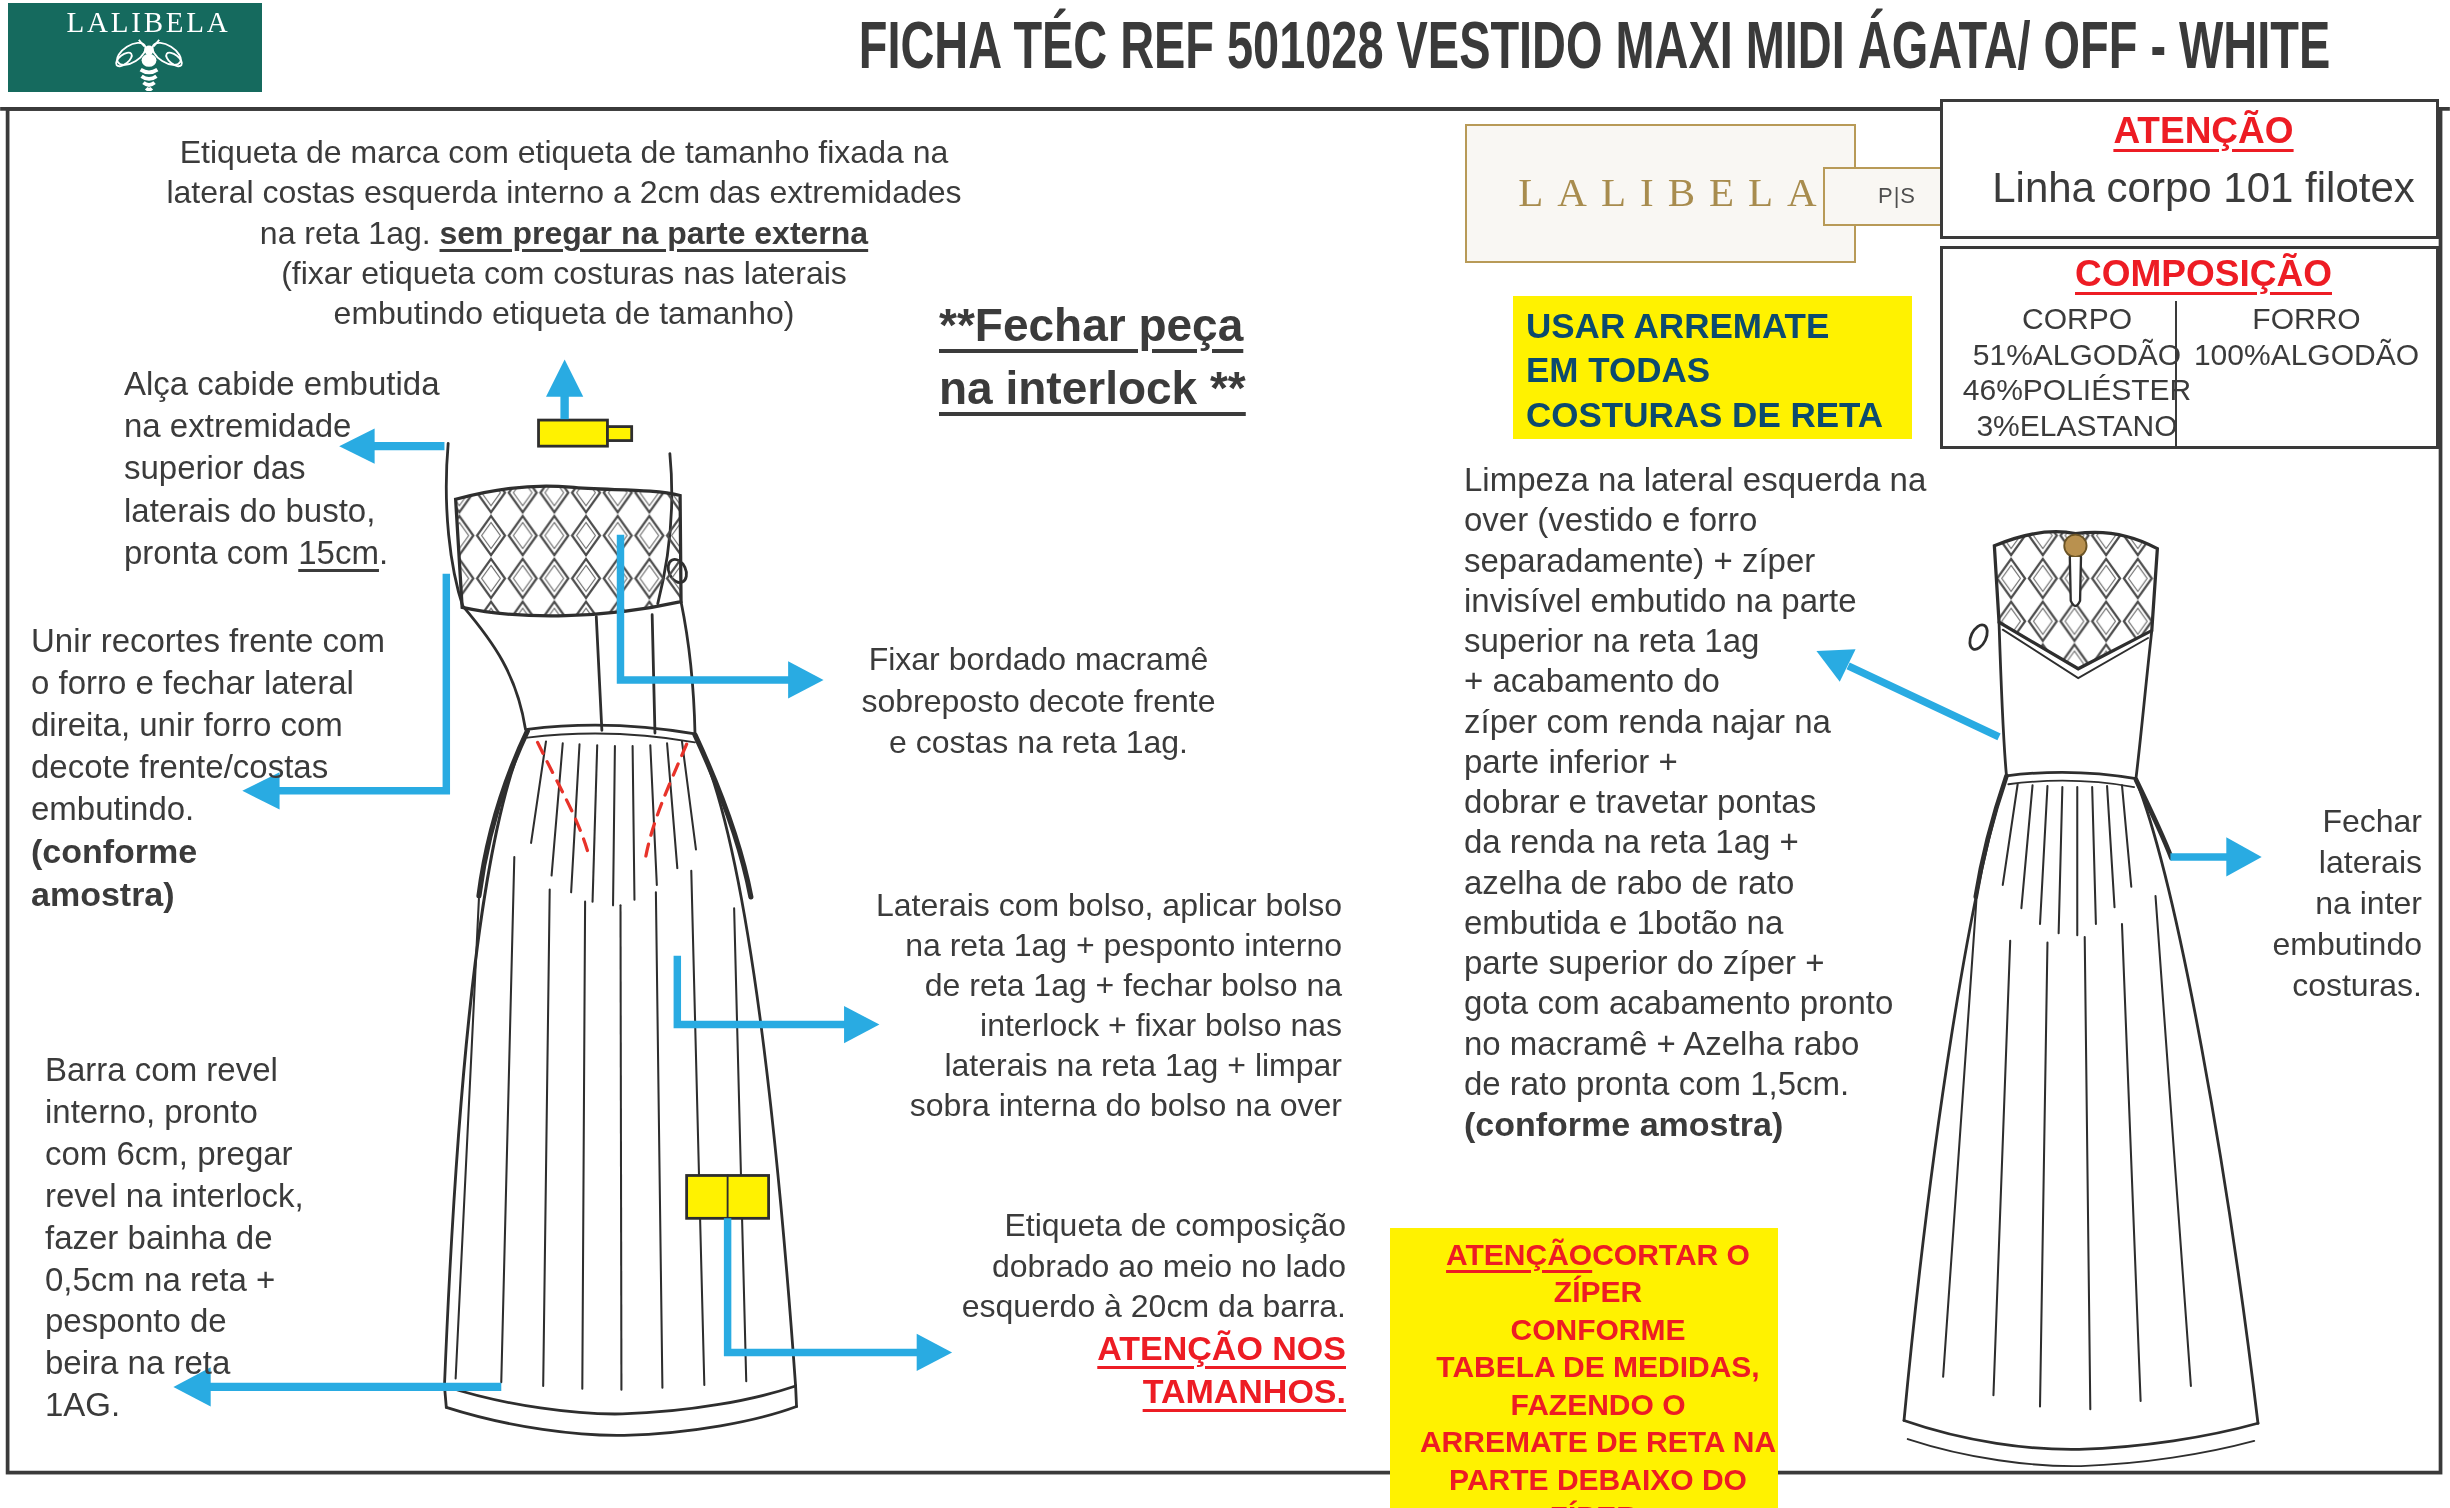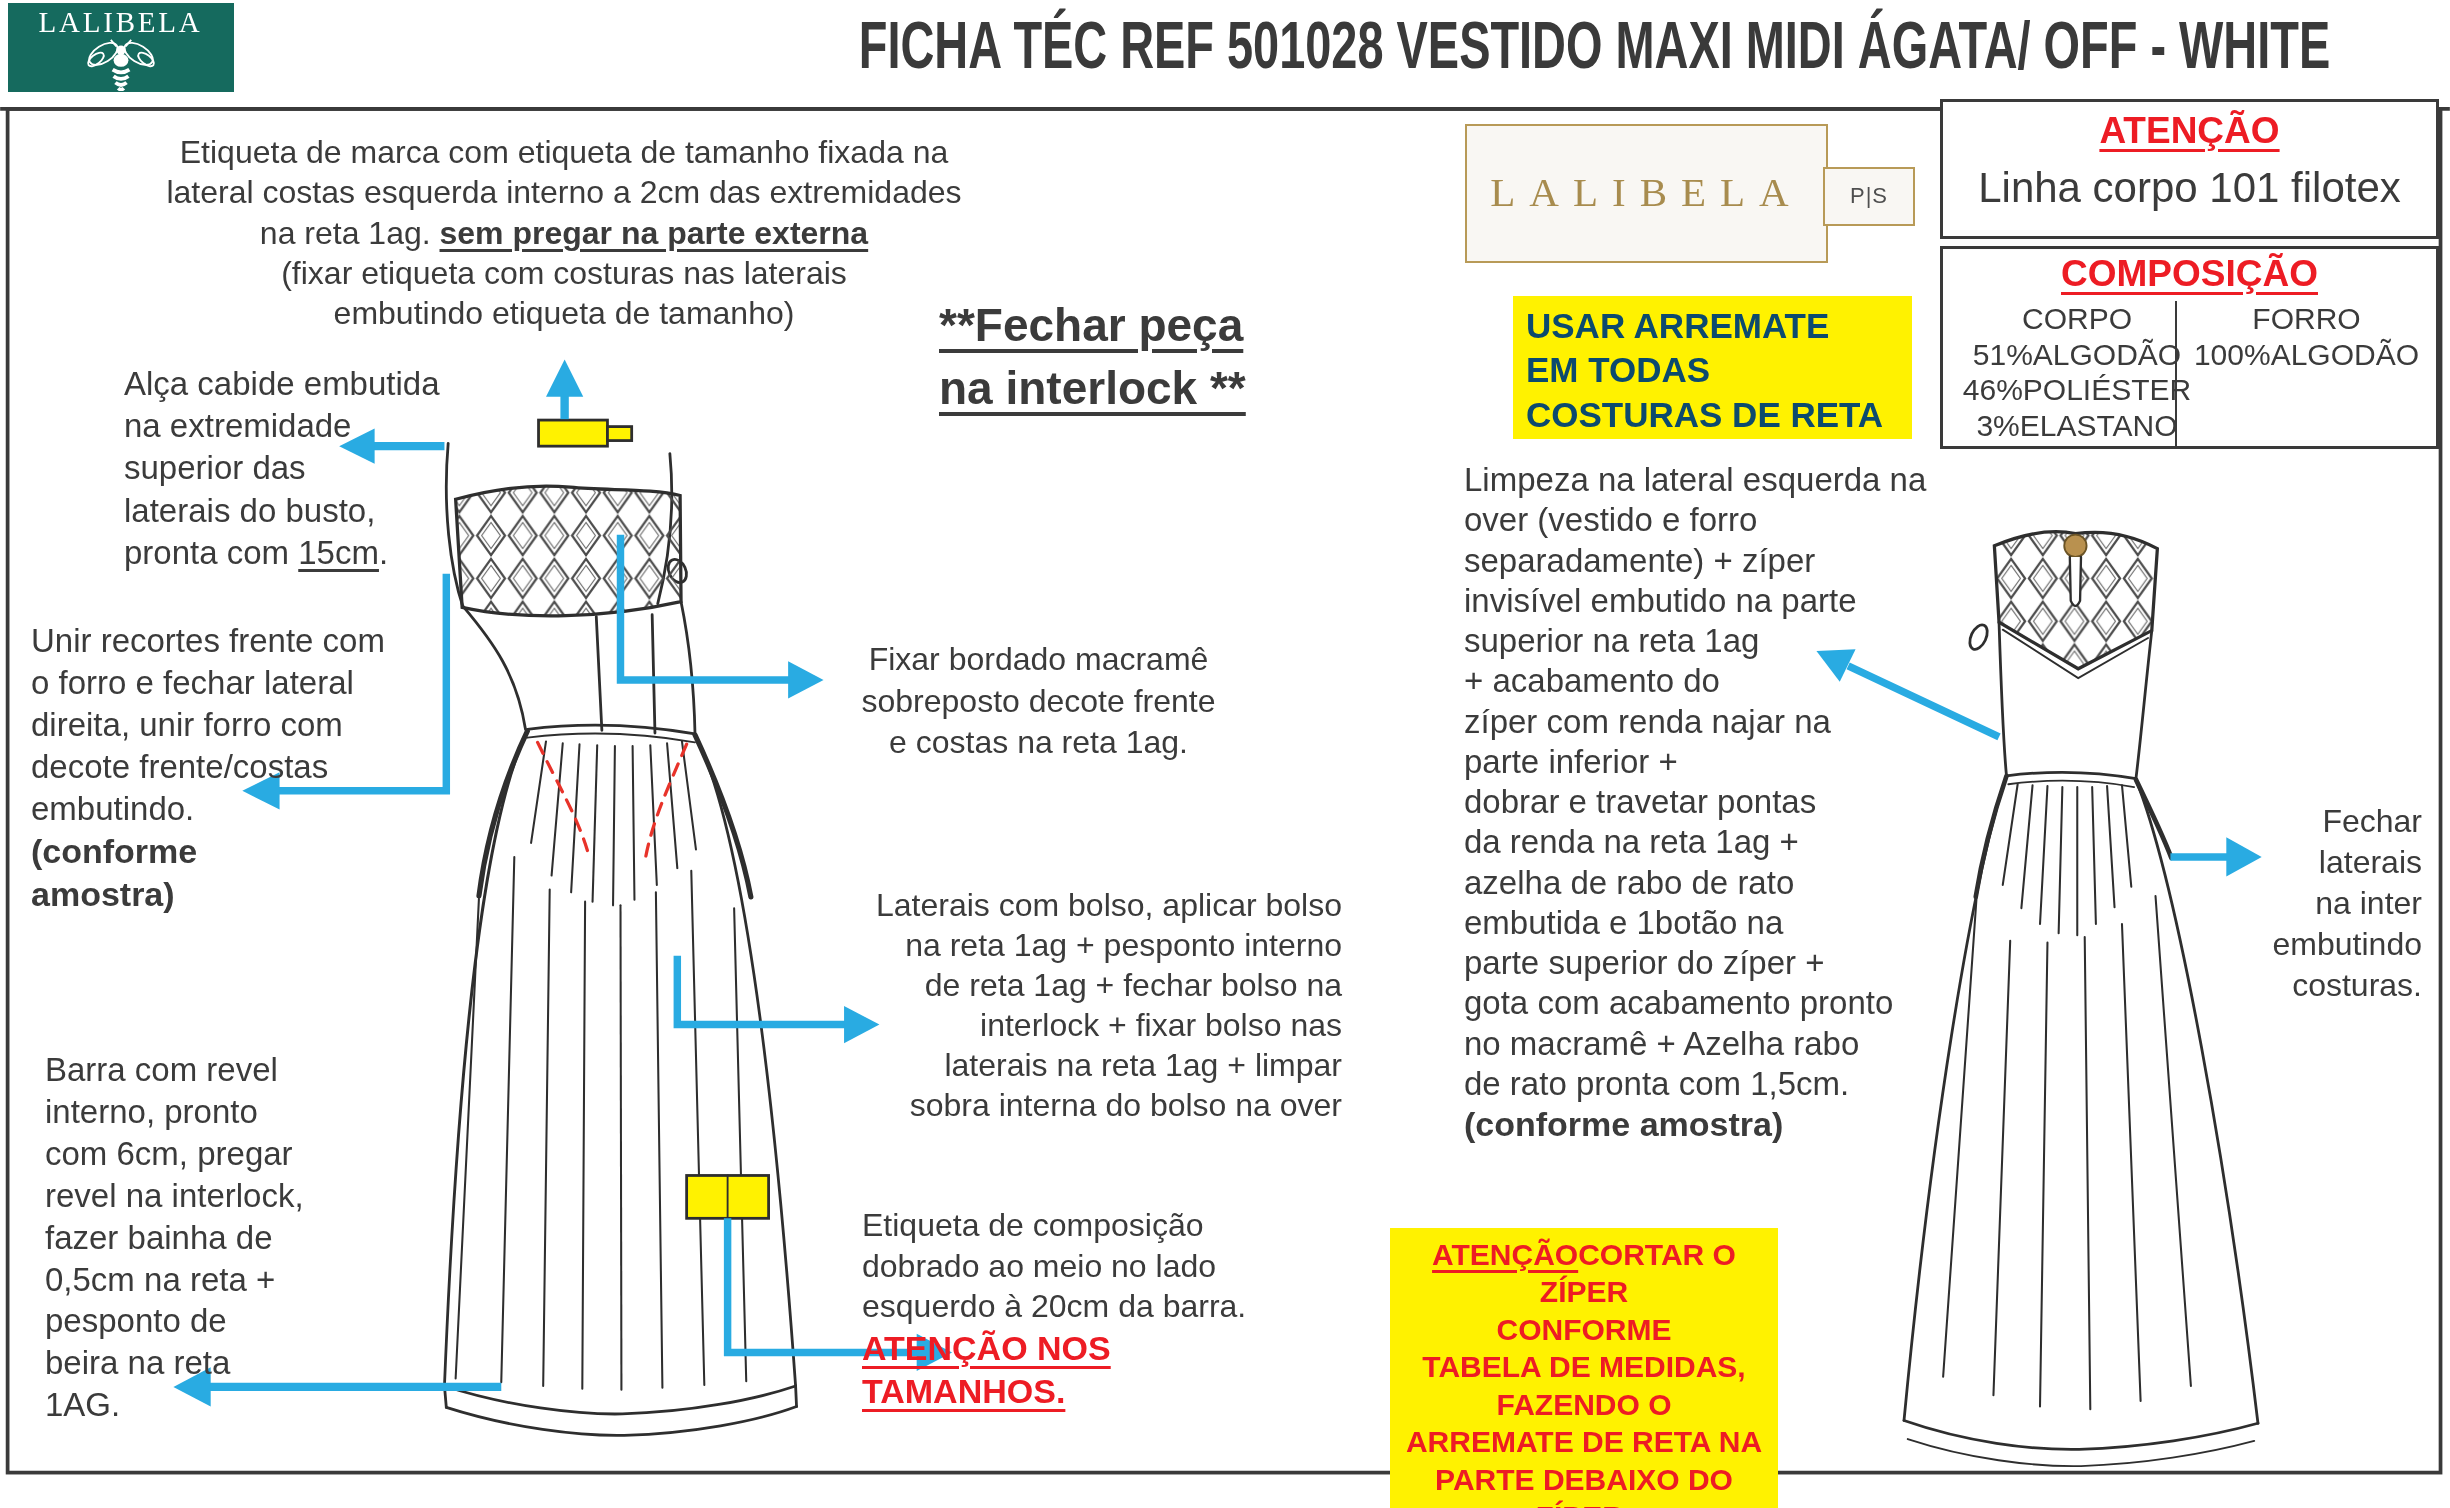--- a/index.html
+++ b/index.html
@@ -1,19 +1,19 @@
 <!DOCTYPE html>
 <html style="font-size:15px"><head>
 <meta charset="utf-8">
 <style>
   html,body{margin:0;padding:0;background:#ffffff;}
   .page{position:relative;width:2450px;height:1508px;background:#fff;
         font-family:"Liberation Sans",sans-serif;color:#3b3b3b;overflow:hidden;}
   svg.layer{position:absolute;left:0;top:0;z-index:0;}
-  .abs{position:absolute;z-index:2;}
+  .abs{position:absolute;z-index:2;padding-left:28px;}
   .note{position:absolute;z-index:2;white-space:pre-line;color:#3b3b3b;}
   .b{font-weight:bold;}
   .bu{font-weight:bold;text-decoration:underline;text-underline-offset:4.7px;text-decoration-thickness:2.8px;}
   .u{text-decoration:underline;text-underline-offset:4.7px;text-decoration-thickness:2.8px;}
 
   
   .logo{left:7.5px;top:2.8px;width:226px;height:89px;background:#156a5e;text-align:center;}
   .logo .brand{color:#fff;font-family:"Liberation Serif",serif;font-size:29px;letter-spacing:2.8px;margin-top:3.7px;}
   .title{left:578px;top:5.6px;width:1872px;text-align:center;font-size:67px;font-weight:bold;
          color:#3a3a3a;white-space:nowrap;transform:scaleX(0.70);transform-origin:center;z-index:2;position:absolute;}
@@ -23,21 +23,21 @@
   .n-alca{left:124px;top:363px;width:401px;font-size:33px;line-height:1.28;}
   .n-unir{left:31px;top:620px;width:429px;font-size:33px;line-height:1.27;}
   .n-unir .b{font-size:34px;}
   .n-barra{left:45px;top:1049px;width:326px;font-size:33px;line-height:1.27;}
 
   
   .n-fpeca{left:939px;top:294px;width:438px;font-size:46px;line-height:1.38;font-weight:bold;}
   .n-fpeca span{text-decoration:underline;text-underline-offset:8.4px;text-decoration-thickness:3.7px;}
   .n-fixar{left:829px;top:639px;width:419px;text-align:center;font-size:32px;line-height:1.3;}
   .n-bolso{left:806px;top:885px;width:536px;text-align:right;font-size:32px;line-height:1.25;}
-  .n-etcomp{left:862px;top:1205px;width:443px;font-size:32px;line-height:1.27;}
+  .n-etcomp{left:903px;top:1205px;width:443px;text-align:right;font-size:32px;line-height:1.27;}
   .alert-red{color:#ed1c24;font-weight:bold;font-size:34px;text-decoration:underline;
              text-underline-offset:5.6px;text-decoration-thickness:2.8px;}
 
   
   .brand-label{left:1465px;top:124px;width:359px;height:135px;border:2.8px solid #b89a57;background:#f9f7f3;
                text-align:center;line-height:133px;font-family:"Liberation Serif",serif;
                font-size:41px;letter-spacing:14px;color:#a88c4e;}
   .ps-box{left:1823px;top:167px;width:88px;height:55px;border:2.8px solid #b89a57;background:#f9f7f3;
           text-align:center;line-height:53px;font-size:22px;color:#4f4f4f;letter-spacing:0.9px;}
 

